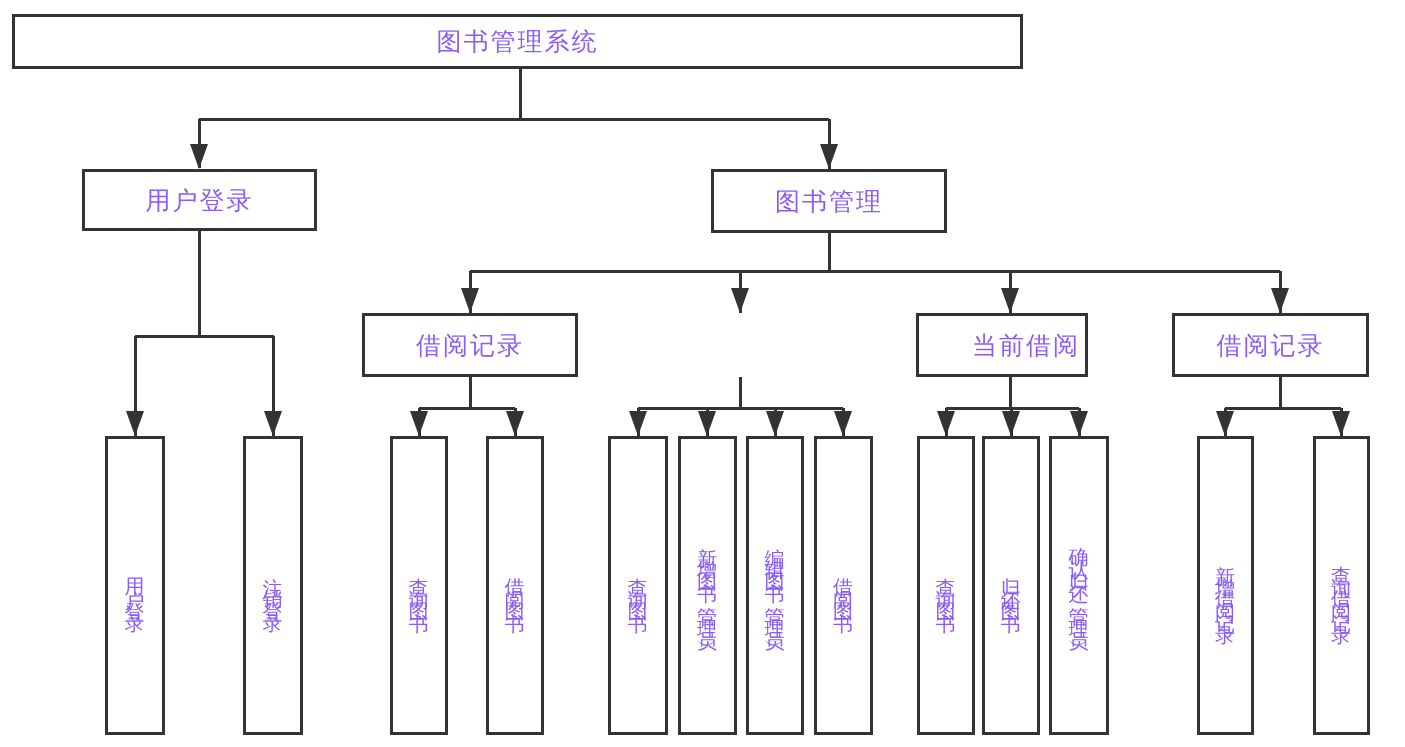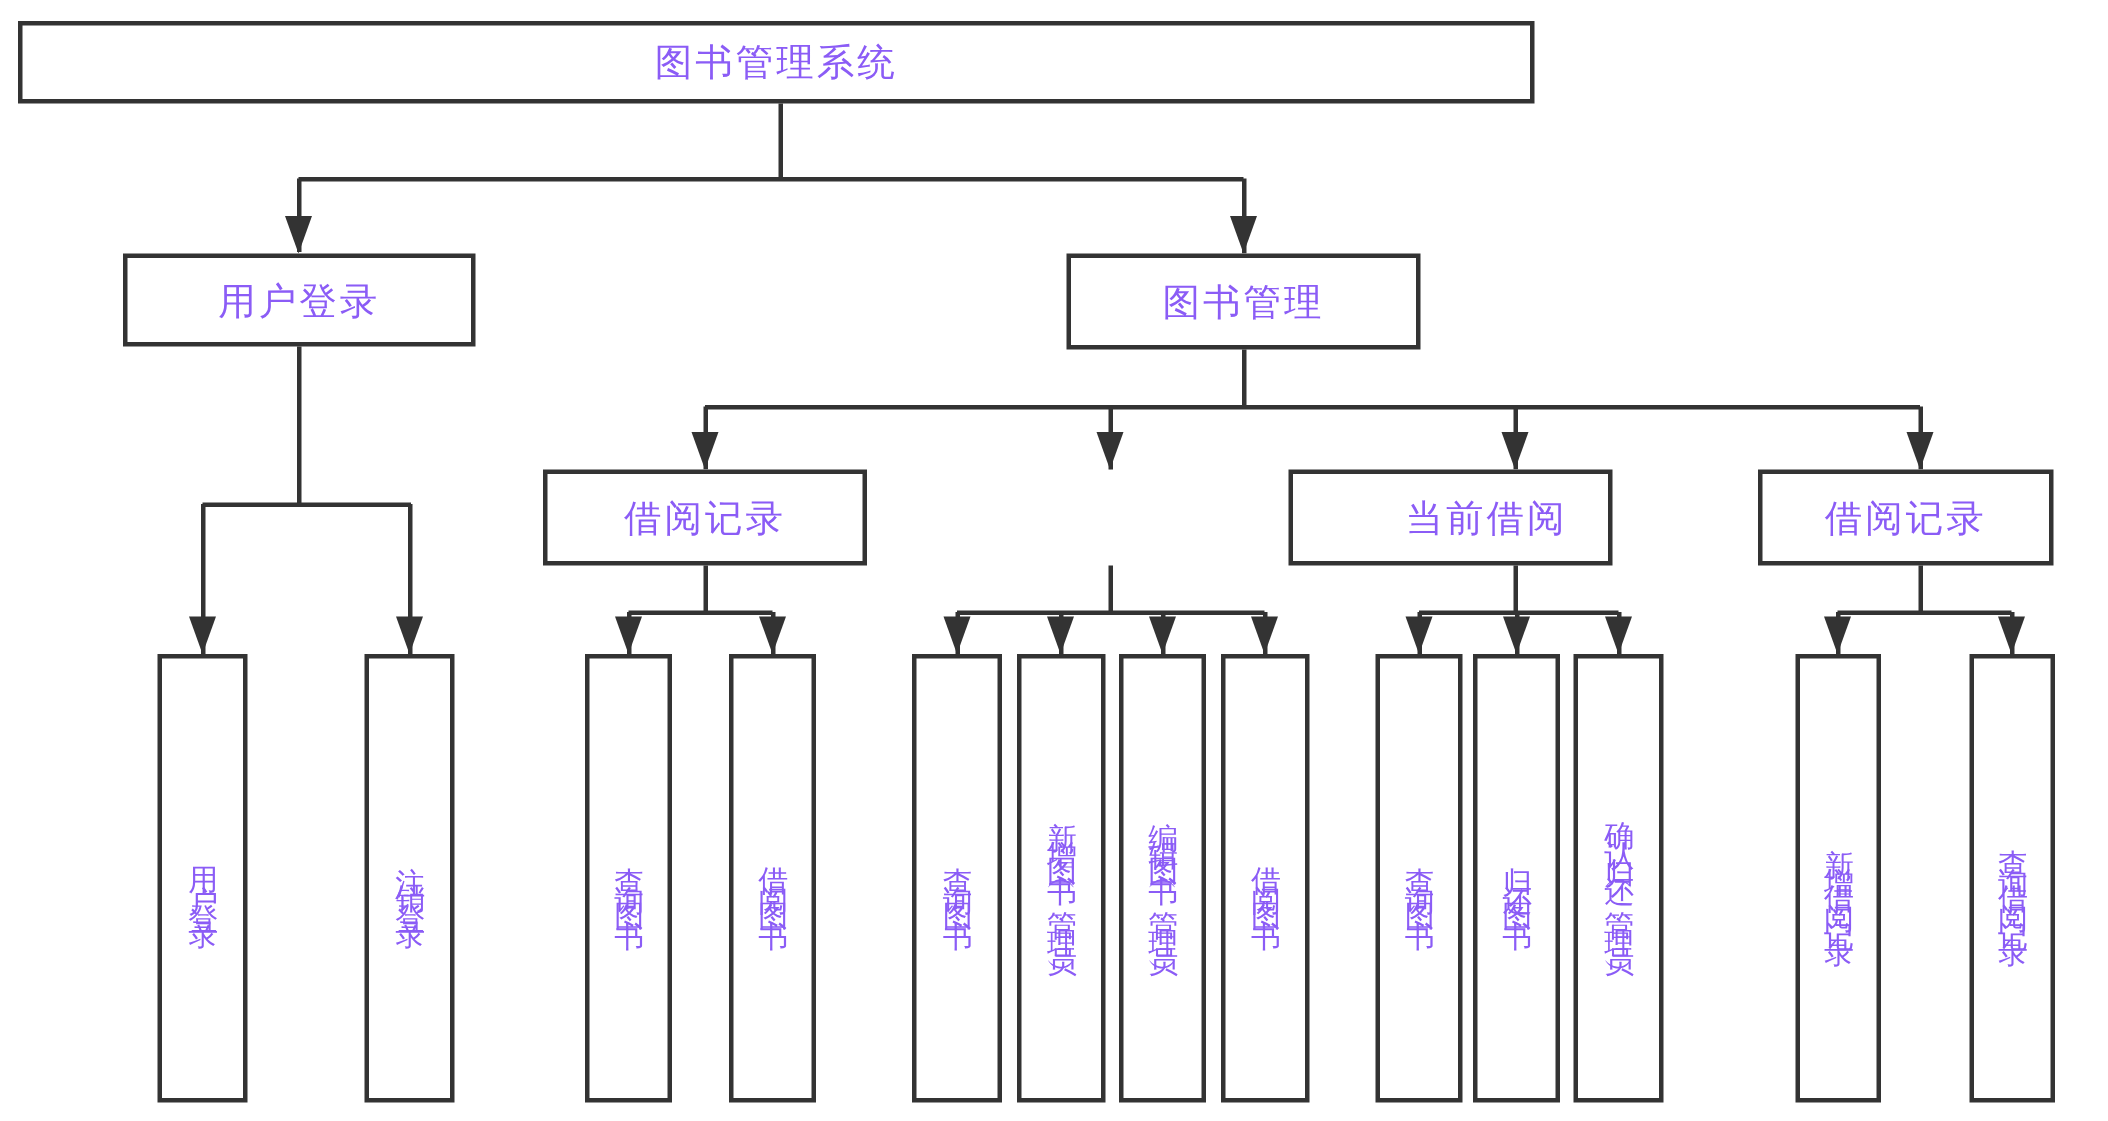--- a/index.html
+++ b/index.html
@@ -103,21 +103,21 @@
   <div class="vline" style="left:738.5px;top:271px;height:42px;"></div>
   <div class="arrow" style="left:731px;top:288px;"></div>
   <div class="vline" style="left:1008.5px;top:271px;height:42px;"></div>
   <div class="arrow" style="left:1001px;top:288px;"></div>
   <div class="vline" style="left:1278.5px;top:271px;height:42px;"></div>
   <div class="arrow" style="left:1271px;top:288px;"></div>
 
   <div class="box" style="left:362px;top:313px;width:216px;height:64px;">
     <span class="lbl">借阅记录</span>
   </div>
-  <div class="box" style="left:859px;top:313px;width:216px;height:64px;padding-left:48px;">
+  <div class="box" style="left:916px;top:313px;width:172px;height:64px;padding-left:48px;">
     <span class="lbl">当前借阅</span>
   </div>
   <div class="box" style="left:1172px;top:313px;width:197px;height:64px;">
     <span class="lbl">借阅记录</span>
   </div>
 
   <div class="vline" style="left:468.5px;top:377px;height:31px;"></div>
   <div class="hline" style="left:419px;top:406.5px;width:96px;"></div>
   <div class="vline" style="left:417.5px;top:408px;height:28px;"></div>
   <div class="arrow" style="left:410px;top:411px;"></div>

